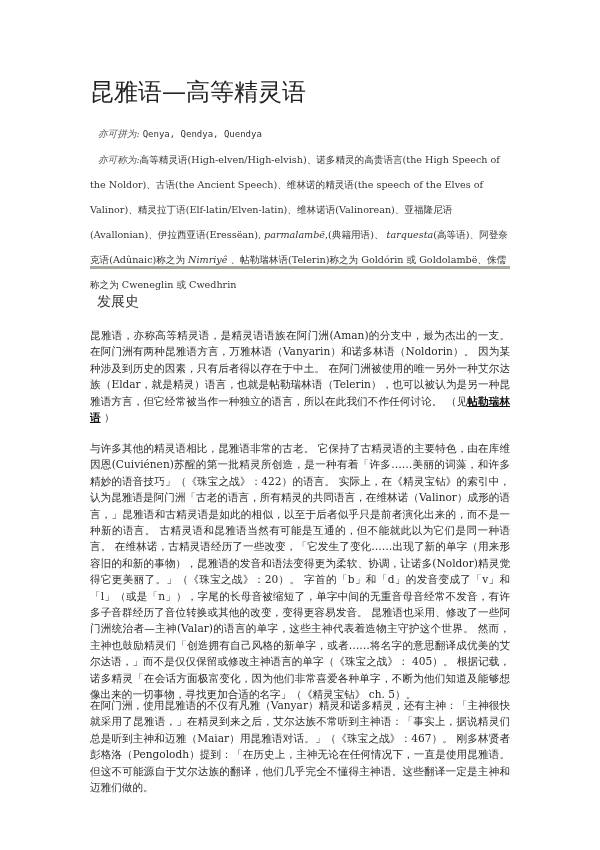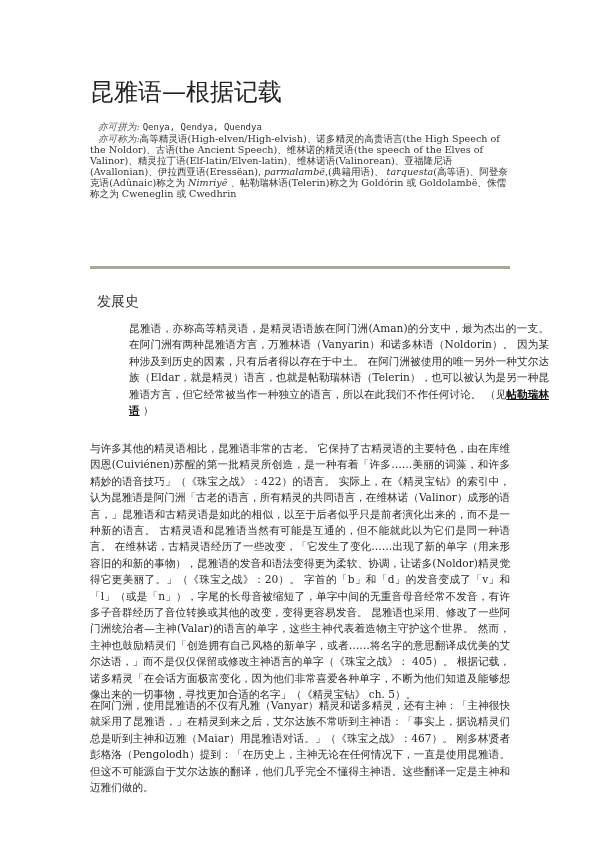--- a/index.html
+++ b/index.html
@@ -32,21 +32,21 @@
       letter-spacing: 0px;
       white-space: nowrap;
       font-family: "DejaVu Serif", "Liberation Serif", serif;
     }
     .aliases {
       position: absolute;
       top: 121px;
       left: 0;
       width: 420px;
       font-size: 9.6px;
-      line-height: 11px;
+      line-height: 25px;
       color: #333;
     }
     .aliases p {
       margin: 0;
     }
     .indent {
       padding-left: 8px;
     }
     .label-italic {
       font-style: italic;
@@ -81,37 +81,37 @@
       left: 0;
       width: 420px;
       font-size: 10.6px;
       line-height: 16.4px;
       color: #2a2a2a;
       text-align: justify;
     }
     .body-text p {
       margin: 0;
     }
-    .p1 { top: 320px; margin-left: 39px; }
+    .p1 { top: 327px; }
     .p2 { top: 440px; }
     .p4 { top: 697px; }
     .link {
       font-weight: bold;
       text-decoration: underline;
       color: #111;
       font-family: "DejaVu Sans", "Liberation Sans", sans-serif;
       cursor: pointer;
     }
   </style>
 </head>
 <body>
 
 <div class="page">
 
-  <h1 class="title">昆雅语—根据记载</h1>
+  <h1 class="title">昆雅语—高等精灵语</h1>
 
   <div class="aliases">
     <p class="indent">
       <span class="label-italic">亦可拼为:</span>
       <span class="mono">Qenya, Qendya, Quendya</span>
     </p>
     <p>
       <span class="indent label-italic">亦可称为:</span><span>高等精灵语(High-elven/High-elvish)、诺多精灵的高贵语言(the High Speech of the Noldor)、古语(the Ancient Speech)、维林诺的精灵语(the speech of the Elves of Valinor)、精灵拉丁语(Elf-latin/Elven-latin)、维林诺语(Valinorean)、亚福隆尼语(Avallonian)、伊拉西亚语(Eressëan), </span><span class="ital">parmalambë</span><span>,(典籍用语)、 </span><span class="ital">tarquesta</span><span>(高等语)、阿登奈克语(Adûnaic)称之为 </span><span class="ital">Nimriyê</span><span> 、帖勒瑞林语(Telerin)称之为 Goldórin 或 Goldolambë、侏儒称之为 Cweneglin 或 Cwedhrin</span>
     </p>
   </div>

